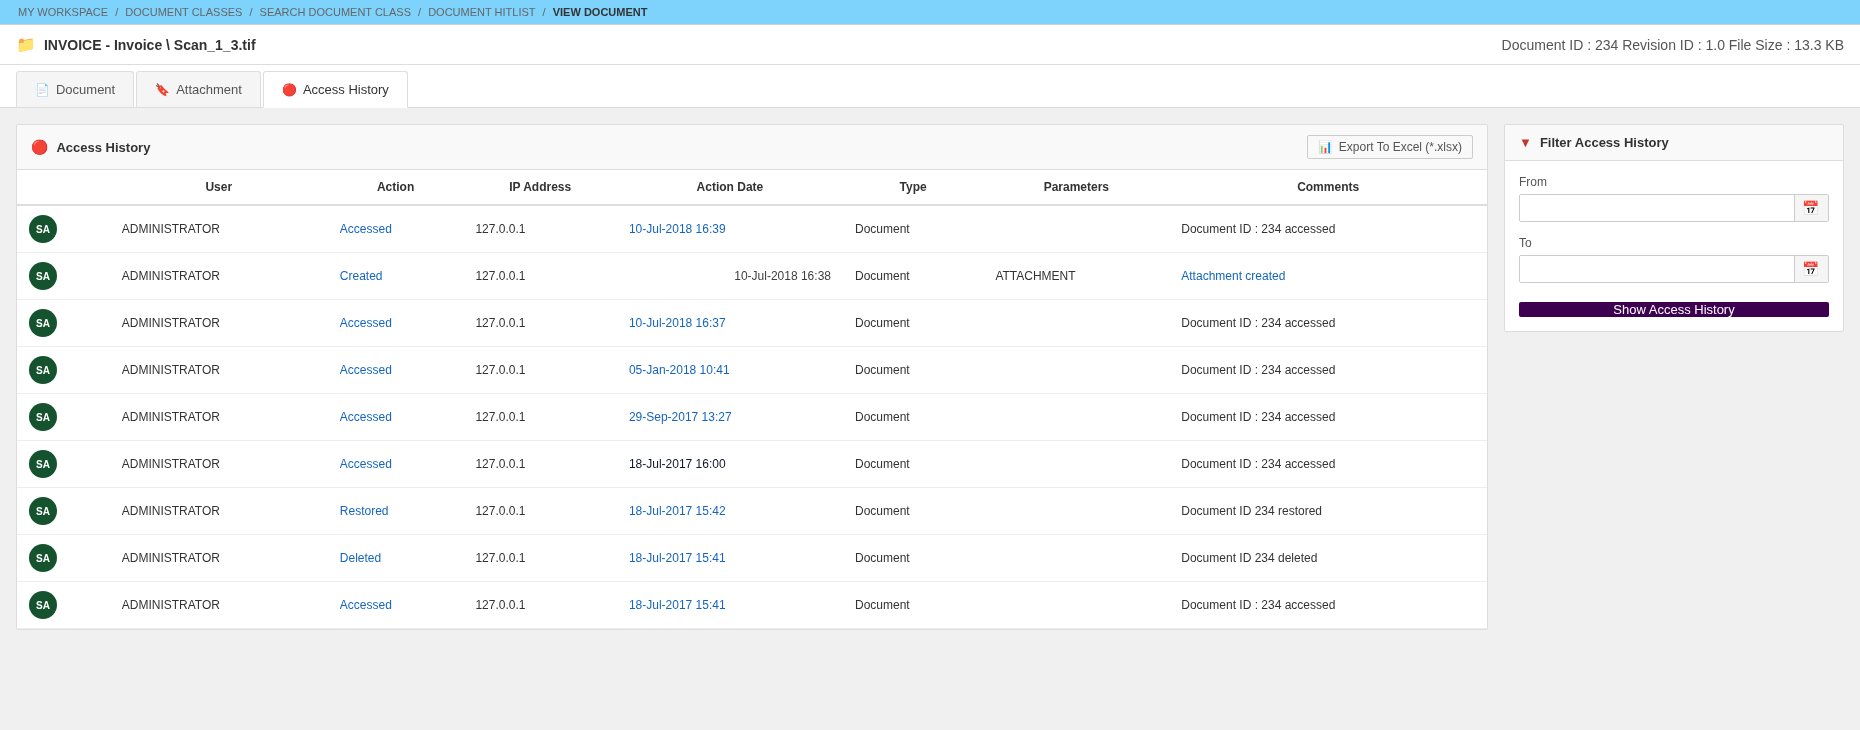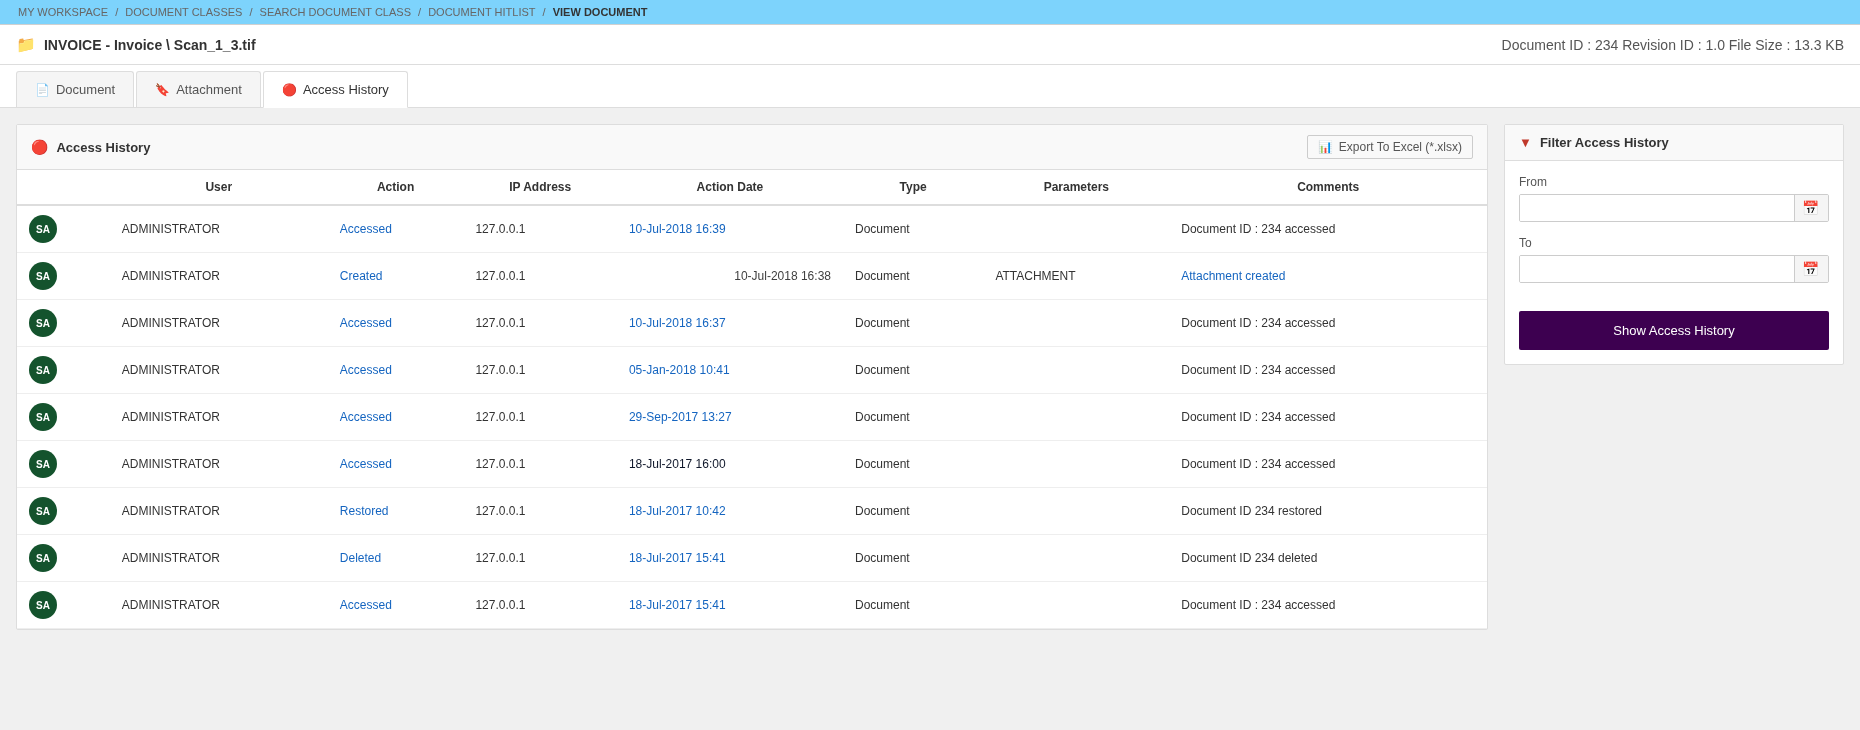--- a/index.html
+++ b/index.html
@@ -184,25 +184,24 @@
       padding: 4px 8px;
       cursor: pointer;
       font-size: 14px;
       color: #666;
     }
     .show-btn {
       width: 100%;
       background: #3d0050;
       color: #fff;
       border: none;
-      padding: 12px;
       font-size: 13px;
       cursor: pointer;
       border-radius: 2px;
-      margin-top: 14px;
+      margin-top: 5px;
     }
   </style>
 </head>
 <body>
 
 <div class="breadcrumb-bar">
   <span>MY WORKSPACE</span>
   <span> / </span>
   <span>DOCUMENT CLASSES</span>
   <span> / </span>
@@ -350,21 +349,21 @@
     </tr>
           <tr>
       <td>
         <div class="avatar">SA</div>
       </td>
       <td>ADMINISTRATOR</td>
       <td>
         <a class="action-link">Restored</a>
       </td>
       <td>127.0.0.1</td>
-      <td style="color:#1565c0;">18-Jul-2017 10:42</td>
+      <td style="color:#1565c0;">18-Jul-2017 15:42</td>
       <td>Document</td>
       <td></td>
       <td>Document ID 234 restored</td>
     </tr>
           <tr>
       <td>
         <div class="avatar">SA</div>
       </td>
       <td>ADMINISTRATOR</td>
       <td>

